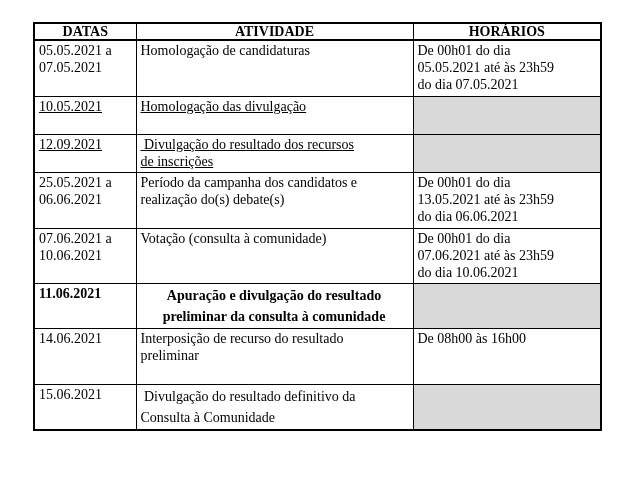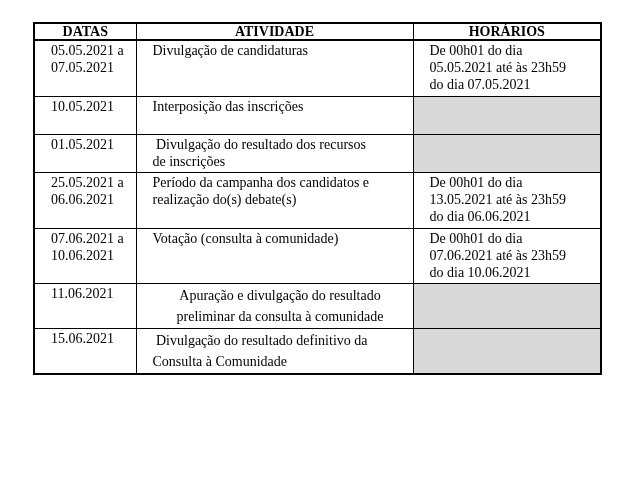--- a/index.html
+++ b/index.html
@@ -23,37 +23,37 @@
     border:2px solid var(--border);
   }
   col.c-datas{width:102px;}
   col.c-atividade{width:277px;}
   col.c-horarios{width:188px;}
   th,td{
     border:1px solid var(--border);
     vertical-align:top;
     font-size:14px;
     line-height:17px;
-    padding:1px 5px 1px 16px;
+    padding:1px 5px 1px 4px;
     white-space:pre-wrap;
     overflow:hidden;
   }
   th{
     font-weight:bold;
     text-align:center;
     padding:0 2px;
     line-height:15px;
     border-bottom:2px solid var(--border);
   }
   td.shaded{background:var(--shaded-cell);}
   td.center{text-align:center;}
   td.loose{line-height:21px;}
   tr.h16{height:16px;}
-  tr.h38{height:38px;}
-  tr.h43{height:43px;}
+  tr.h38{height:38px;text-decoration:underline;}
+  tr.h43{height:43px;font-weight:bold;}
   tr.h45{height:45px;margin-top:12px;}
   tr.h55{height:55px;margin-top:29px;}
   tr.h56{height:56px;}
 </style>
 </head>
 <body>
 
 <table class="schedule">
   <colgroup>
     <col class="c-datas">
@@ -64,32 +64,32 @@
     <tr class="h16">
       <th>DATAS</th>
       <th>ATIVIDADE</th>
       <th>HORÁRIOS</th>
     </tr>
   </thead>
   <tbody>
     <tr class="h56">
       <td>05.05.2021 a
 07.05.2021</td>
-      <td>Divulgação de candidaturas</td>
+      <td>Homologação de candidaturas</td>
       <td>De 00h01 do dia
 05.05.2021 até às 23h59
 do dia 07.05.2021</td>
     </tr>
     <tr class="h38">
       <td>10.05.2021</td>
-      <td>Interposição das inscrições</td>
+      <td>Homologação das divulgação</td>
       <td class="shaded"></td>
     </tr>
     <tr class="h38">
-      <td>01.05.2021</td>
+      <td>12.09.2021</td>
       <td> Divulgação do resultado dos recursos
 de inscrições</td>
       <td class="shaded"></td>
     </tr>
     <tr class="h56">
       <td>25.05.2021 a
 06.06.2021</td>
       <td>Período da campanha dos candidatos e
 realização do(s) debate(s)</td>
       <td>De 00h01 do dia
@@ -103,20 +103,26 @@
       <td>De 00h01 do dia
 07.06.2021 até às 23h59
 do dia 10.06.2021</td>
     </tr>
     <tr class="h43">
       <td>11.06.2021</td>
       <td class="center loose">Apuração e divulgação do resultado
 preliminar da consulta à comunidade</td>
       <td class="shaded"></td>
     </tr>
+    <tr class="h56">
+      <td>14.06.2021</td>
+      <td>Interposição de recurso do resultado
+preliminar</td>
+      <td>De 08h00 às 16h00</td>
+    </tr>
     <tr class="h45">
       <td>15.06.2021</td>
       <td class="loose"> Divulgação do resultado definitivo da
 Consulta à Comunidade</td>
       <td class="shaded"></td>
     </tr>
   </tbody>
 </table>
 
 </body></html>

